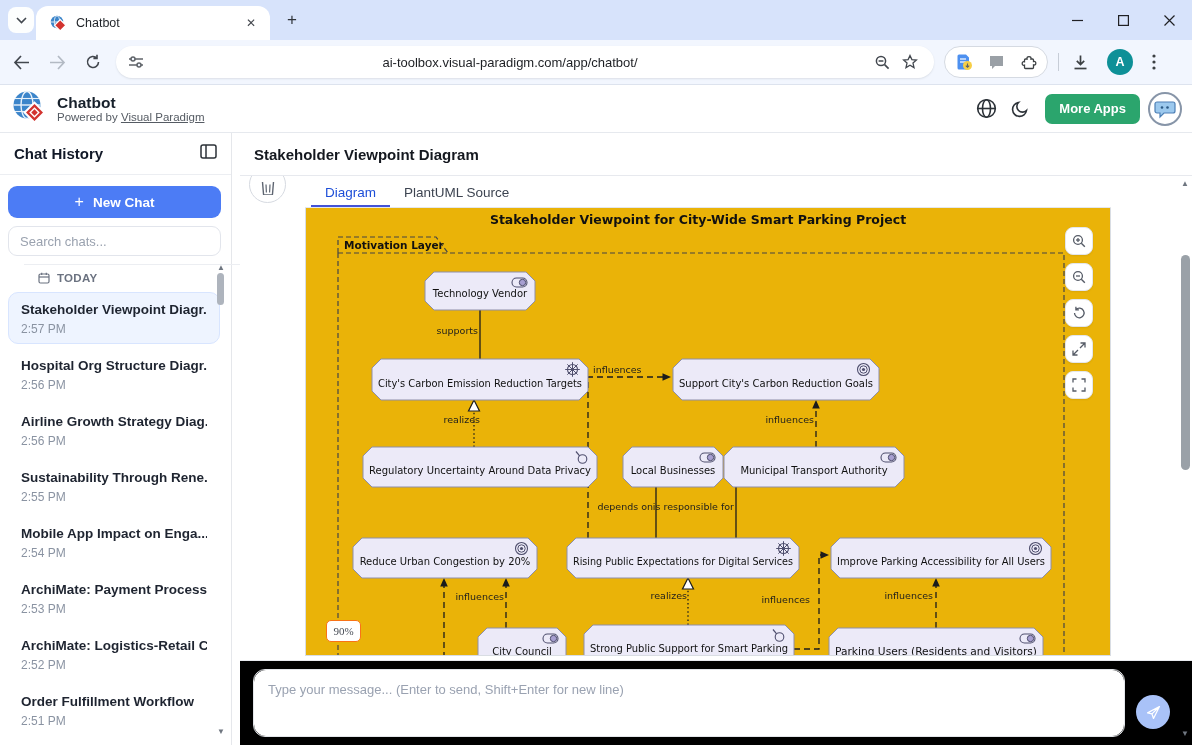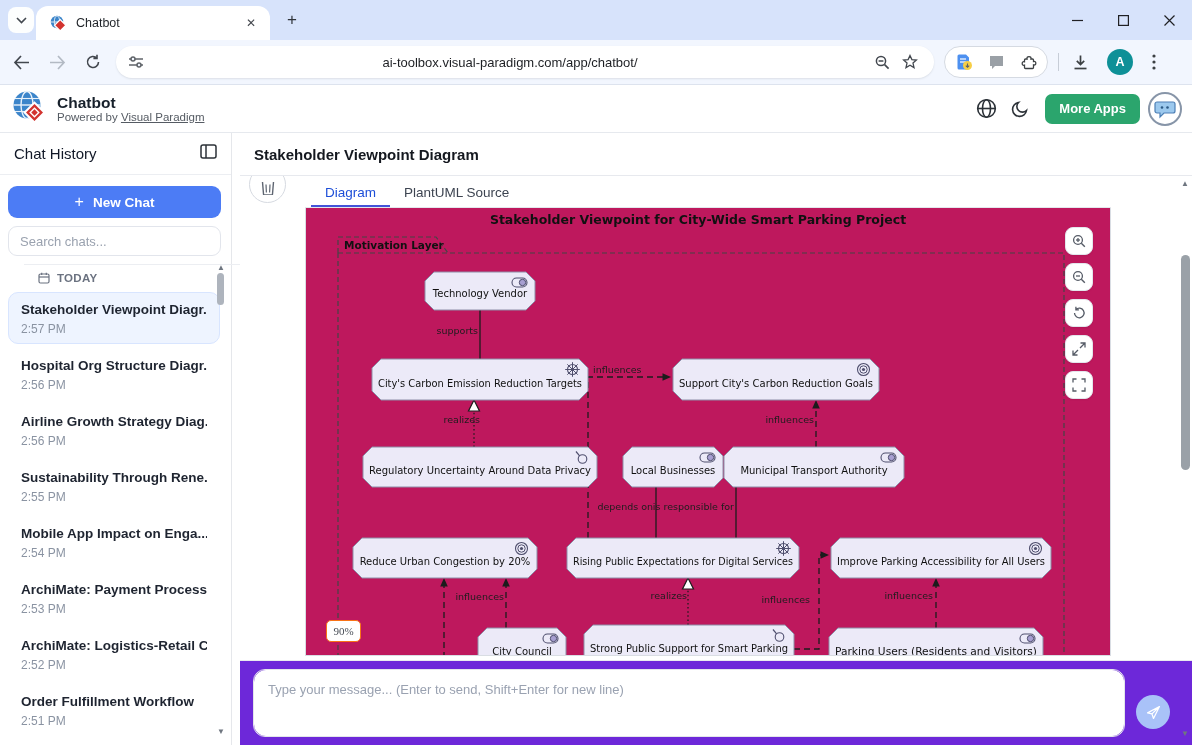--- a/index.html
+++ b/index.html
@@ -32,21 +32,21 @@
   .apptitle { font-size:15.5px; font-weight:bold; color:#17202b; line-height:17px; }
   .powered { font-size:11.5px; color:#555b63; }
   .powered a { color:#555b63; }
   .hdr-ico { width:34px; height:34px; display:flex; align-items:center; justify-content:center; }
   .moreapps { height:30px; background:#2ba56d; color:#fff; font-size:13px; font-weight:bold; border:none; border-radius:7px; padding:0 14px; margin:0 8px; display:flex; align-items:center; }
   .widgetbtn { width:34px; height:34px; border-radius:50%; border:2px solid #8795a8; background:#fff; display:flex; align-items:center; justify-content:center; margin-right:10px; }
 
   
   .sidebar { position:absolute; left:0; top:133px; width:232px; height:612px; background:#fff; border-right:1px solid #e5e7eb; }
   .sb-head { height:42px; border-bottom:1px solid #eceef2; display:flex; align-items:center; justify-content:space-between; padding:0 14px; }
-  .sb-title { font-size:15px; font-weight:normal; color:#111827; }
+  .sb-title { font-size:15px; font-weight:bold; color:#111827; }
   .newchat { position:absolute; left:8px; top:53px; width:213px; height:32px; background:#4c7cf5; border:none; border-radius:9px; color:#fff; font-size:13.5px; font-weight:bold; display:flex; align-items:center; justify-content:center; gap:9px; }
   .searchbox { position:absolute; left:8px; top:93px; width:213px; height:30px; border:1px solid #e2e5ec; border-radius:9px; font-size:13px; color:#30343a; padding:0 11px; outline:none; }
   .searchbox::placeholder { color:#9aa2af; }
   .sb-sec { position:absolute; left:0; top:131px; width:232px; height:26px; border-top:1px solid #eceef2; display:flex; align-items:center; gap:7px; padding:0 14px; color:#6b7280; font-size:11.5px; font-weight:bold; letter-spacing:.3px;margin-left:24px; }
   .chatlist { position:absolute; left:0; top:157px; width:228px; bottom:0; padding:2px 8px 0 8px; overflow:hidden; }
   .chat-item { height:52px; padding:8px 12px; border-radius:10px; border:1px solid transparent; margin-bottom:4px; }
   .chat-item.selected { background:#eef4ff; border-color:#d8e5ff; }
   .chat-title { font-size:13.5px; font-weight:bold; color:#1e2430; line-height:17px; white-space:nowrap; overflow:hidden; }
   .chat-time { font-size:12px; color:#8a93a2; line-height:16px; margin-top:3px; }
   .sb-scroll-up { position:absolute; left:214px; top:130px; width:14px; text-align:center; font-size:8px; color:#6f7680; }
@@ -56,26 +56,26 @@
   
   .main { position:absolute; left:240px; top:133px; width:952px; height:612px; background:#fff; }
   .pagetitle-row { height:43px; border-bottom:1px solid #e7e9ee; display:flex; align-items:center; padding:0 14px; }
   .pagetitle { font-size:15px; font-weight:bold; color:#14181f; }
   .scrollarea { position:absolute; left:0; top:43px; width:940px; height:484px; overflow:hidden; }
   .bot-avatar { position:absolute; left:9px; top:-10px; width:37px; height:37px; border-radius:50%; border:1px solid #d6dae1; background:#fff; display:flex; align-items:flex-end; justify-content:center; padding-bottom:7px; }
   .card { position:absolute; left:65px; top:4px; width:806px; }
   .tabbar { height:28px; border-bottom:1px solid #e4e7ec; display:flex; padding-left:6px; }
   .tab { padding:0 14px; font-size:13.5px; color:#3d4451; display:flex; align-items:center; border-bottom:2px solid transparent; }
   .tab.active { color:#1d4ed8; border-bottom-color:#4353d8; font-weight:normal; }
-  .canvas { position:relative; width:806px; height:448px; border:1px solid #d9dde3; border-top:none; background:#be185d; overflow:hidden; }
+  .canvas { position:relative; width:806px; height:448px; border:1px solid #d9dde3; border-top:none; background:#eab308; overflow:hidden; }
   .dg-toolbar { position:absolute; left:759px; top:19px; width:29px; display:flex; flex-direction:column; gap:8px; }
   .dg-btn { width:28px; height:28px; background:#fff; border:1px solid #e3e6ec; border-radius:8px; box-shadow:0 1px 2px rgba(0,0,0,.07); display:flex; align-items:center; justify-content:center; color:#555b66; }
   .zoom-badge { position:absolute; left:20px; top:412px; width:35px; height:22px; background:#fff; border:1px solid #f97316; border-radius:5px; font-size:11px; color:#474c55; display:flex; align-items:center; justify-content:center;font-family:Liberation Serif, serif; }
 
-  .composer { position:absolute; left:0; top:527px; width:952px; height:85px; border-top:1px solid #e9ebef; background:#6d28d9; }
+  .composer { position:absolute; left:0; top:527px; width:952px; height:85px; border-top:1px solid #e9ebef; background:#000000; }
   .composer-box { position:absolute; left:13px; top:8px; width:872px; height:68px; border:1px solid #e3e6ea; border-radius:12px; }
   .composer-input { width:100%; height:100%; border:none; outline:none; resize:none; border-radius:12px; padding:12px 14px; font-family:"Liberation Sans",sans-serif; font-size:13px; color:#30343a; }
   .composer-input::placeholder { color:#9aa2b1; }
   .send-btn { position:absolute; left:896px; top:562px; width:34px; height:34px; border-radius:50%; background:#a9c2f8; border:none; display:flex; align-items:center; justify-content:center; }
 
   .main-scroll-up { position:absolute; left:938px; top:46px; width:14px; text-align:center; font-size:8px; color:#6f7680; }
   .main-scroll-thumb { position:absolute; left:941px; top:122px; width:9px; height:215px; background:#9aa1a8; border-radius:5px; }
   .main-scroll-down { position:absolute; left:938px; top:596px; width:14px; text-align:center; font-size:8px; color:#6f7680; }
 </style>
 </head>

